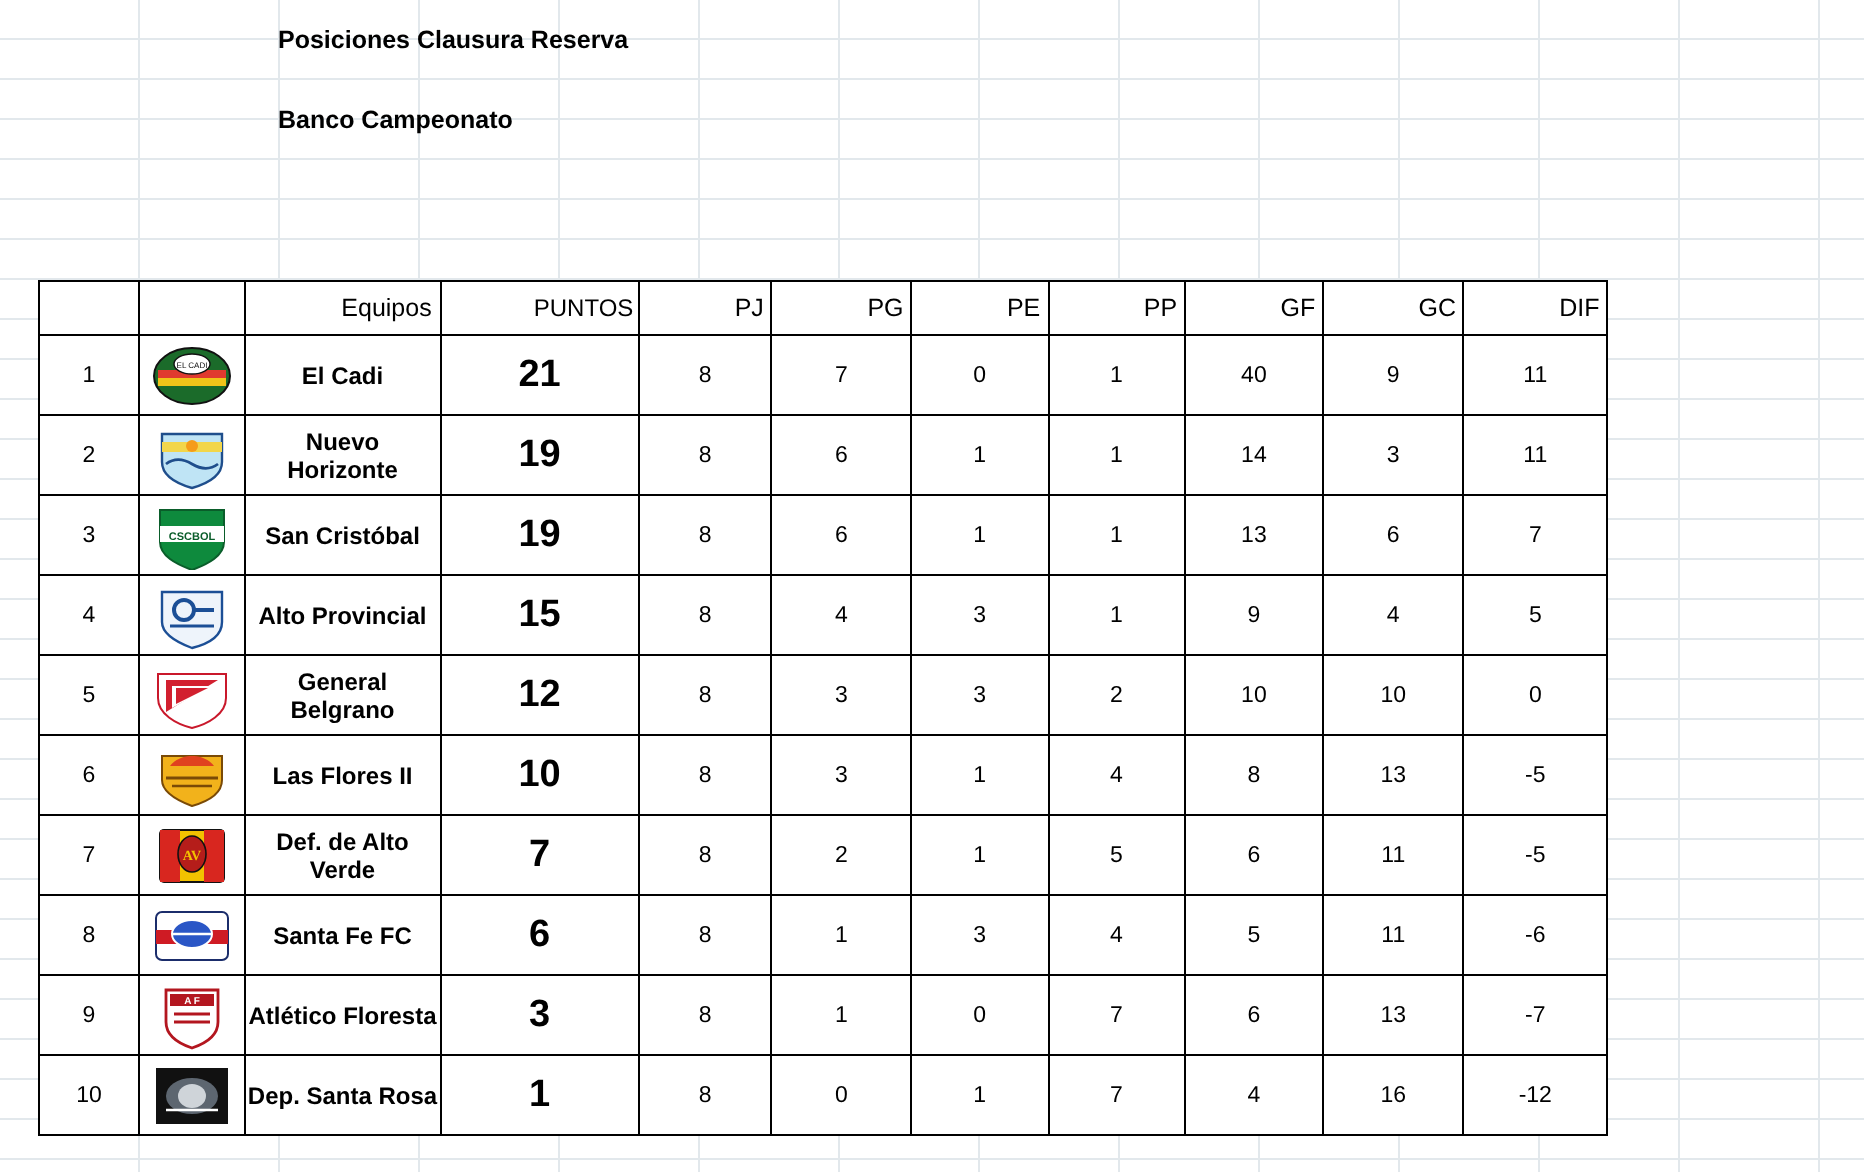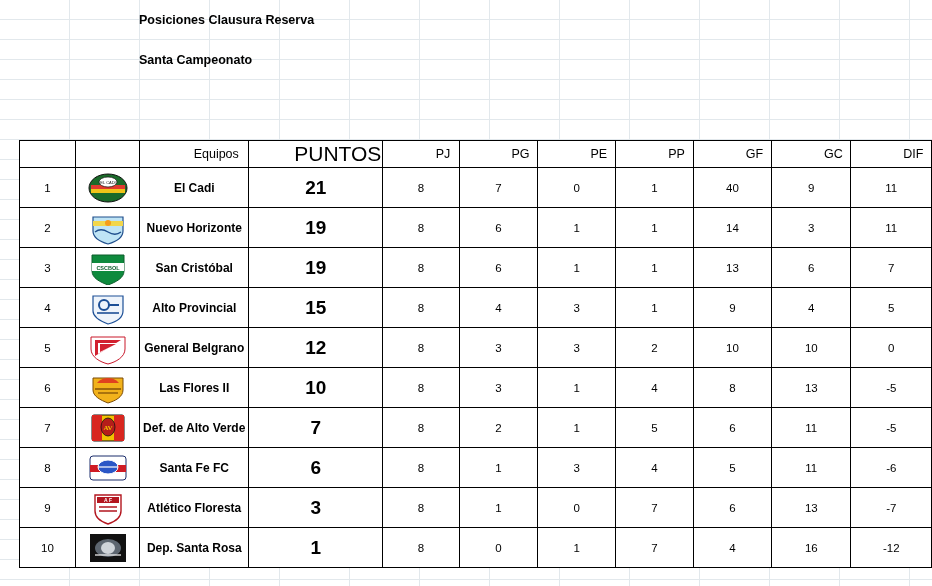--- a/index.html
+++ b/index.html
@@ -4,21 +4,21 @@
 <style>
   html,body{margin:0;padding:0;}
   body{
     width:932px;height:586px;
     background:#ffffff;
     font-family:"Liberation Sans", sans-serif;
     font-size:12px;
     color:#000000;
     overflow:hidden;
   }
-  .sheet{position:relative;width:932px;height:586px;background:#ffffff;}
+  .sheet{position:relative;width:804px;height:586px;background:#ffffff;}
 
   
   .grid-bg{
     position:absolute;left:0;top:0;width:932px;height:586px;
     background-image:
       linear-gradient(to right, #e2e8ec 1px, transparent 1px),
       linear-gradient(to bottom, #e2e8ec 1px, transparent 1px);
     background-size:70px 20px;
     background-position:-1px -1px;
   }
@@ -38,21 +38,21 @@
     vertical-align:middle;
     background:#ffffff;
     font-weight:normal;
   }
   thead td{height:24px;font-weight:bold;font-size:12.5px;padding-left:45px;}
   .c-pos{width:40px;}
   .c-logo{width:78px;}
   .c-team{width:121px;}
   .c-pts{width:82px;}
   .c-stat{width:80px;}
-  thead .c-pts{font-size:21px;font-weight:bold;}
+  thead .c-pts{font-size:12px;font-weight:bold;}
   thead .c-pos, thead .c-logo{border-left-color:#ffffff;border-top-color:#ffffff;}
   thead .c-pos{border-left:1px solid #000;border-top:1px solid #000;}
   tbody tr{height:40px;}
   tbody td.pos{font-size:11.5px;}
   tbody td.team{font-size:12px;font-weight:bold;}
   tbody td.pts{font-size:19px;font-weight:bold;}
   tbody td.stat{font-size:11.5px;}
   td.logo{padding:0;}
 
   .crest{
@@ -64,21 +64,21 @@
 <body>
 
 <div class="sheet">
   <div class="grid-bg"></div>
 
   <div class="titles">
     <div class="title-row">
       <span class="title-text">Posiciones Clausura Reserva</span>
     </div>
     <div class="title-row">
-      <span class="title-text">Santa Campeonato</span>
+      <span class="title-text">Banco Campeonato</span>
     </div>
   </div>
 
   <table class="standings">
     <thead>
       <tr>
         <td class="c-pos"></td>
         <td class="c-logo"></td>
         <td class="c-team">Equipos</td>
         <td class="c-pts">PUNTOS</td>

